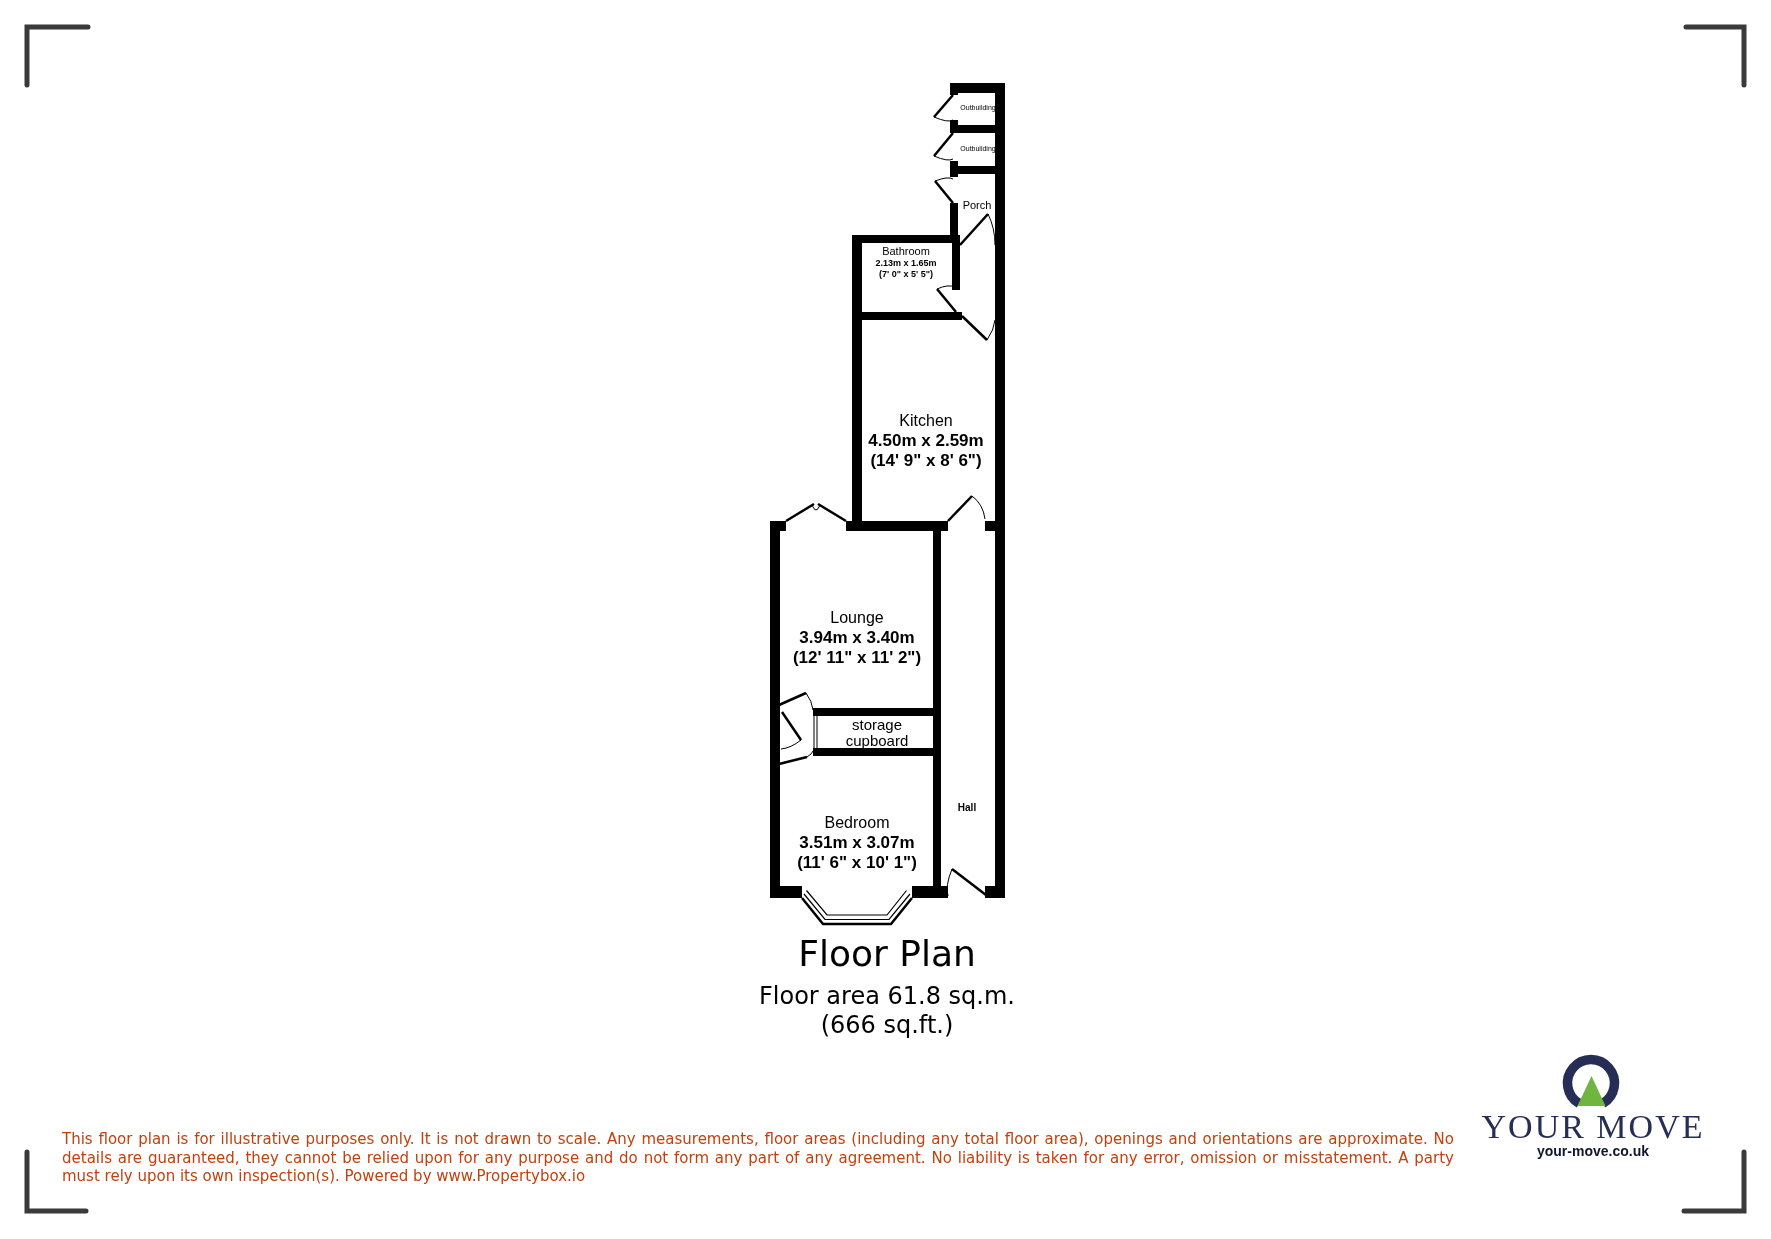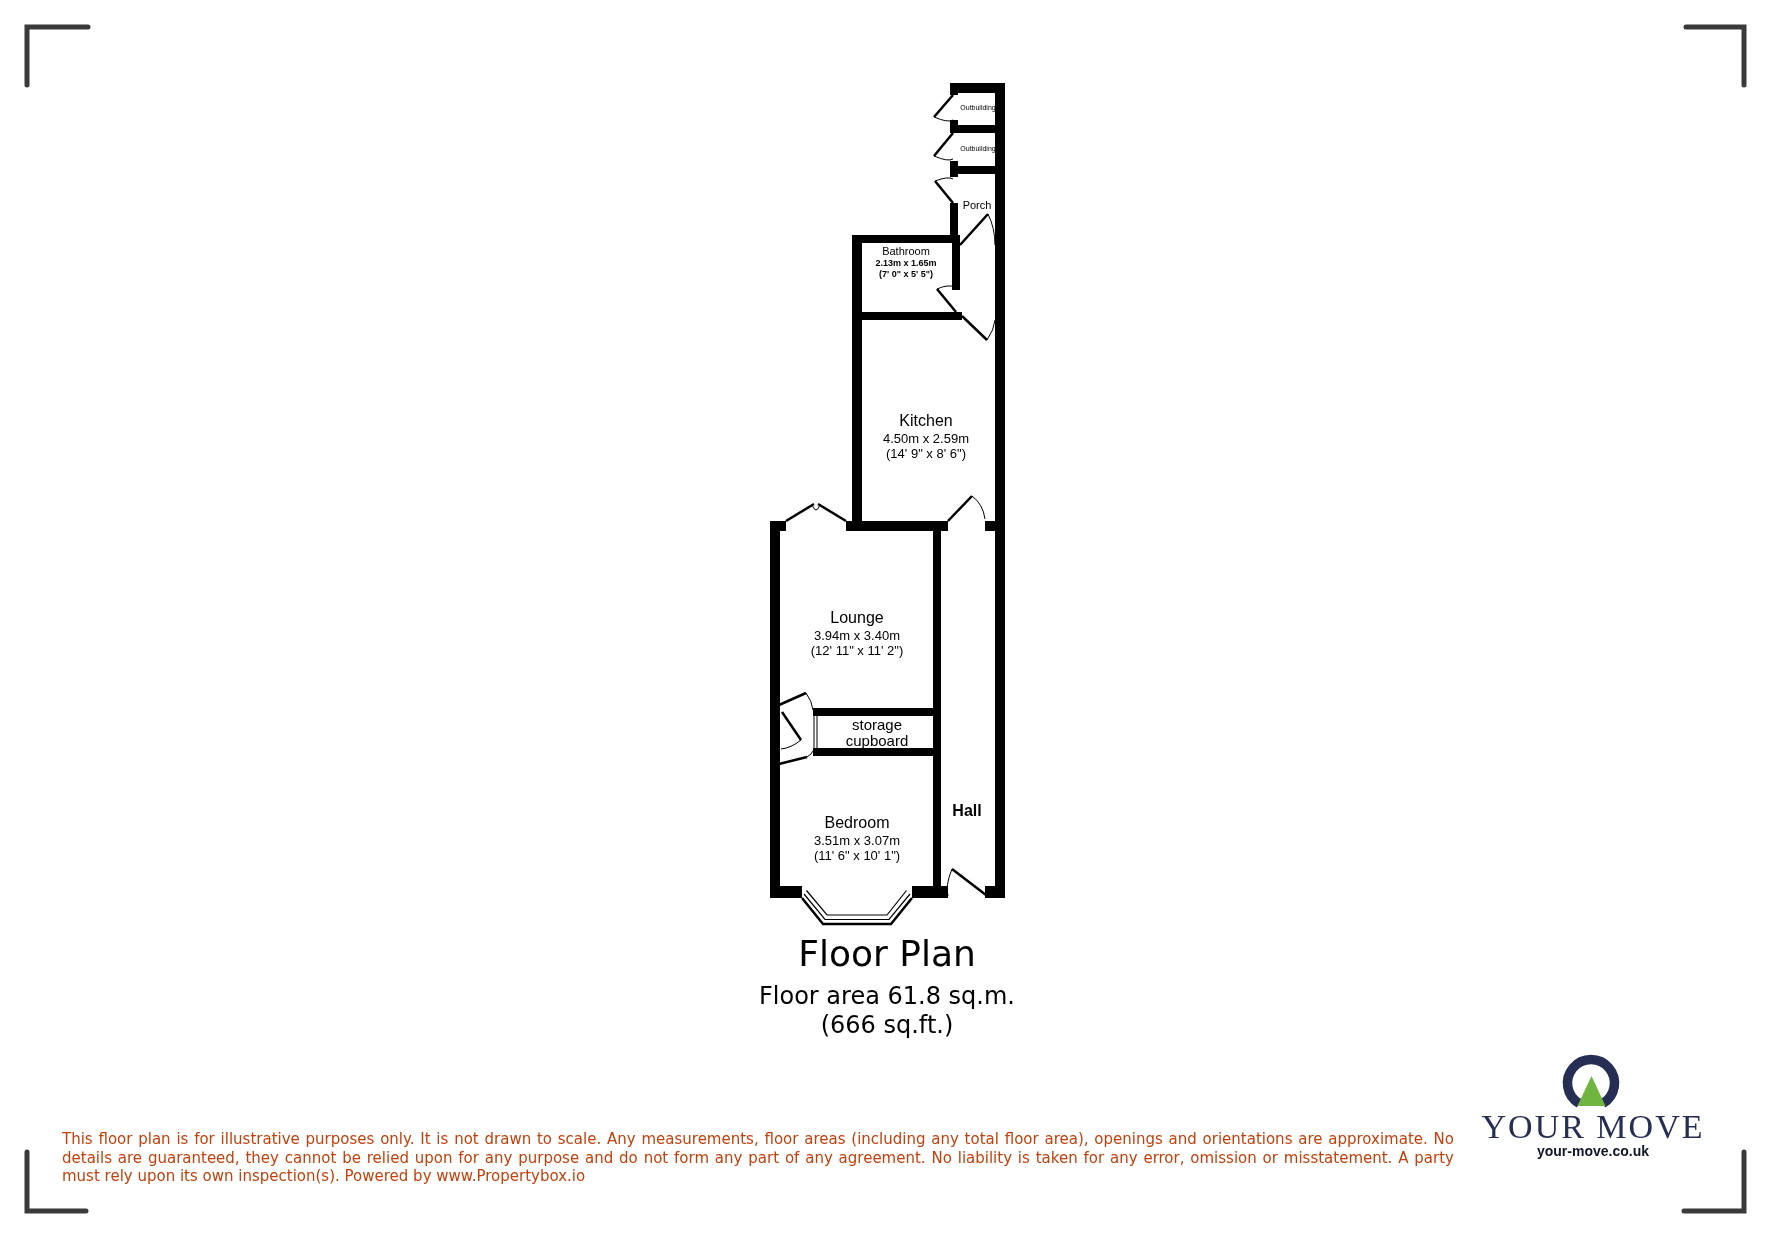--- a/index.html
+++ b/index.html
@@ -1,25 +1,25 @@
 <!DOCTYPE html>
 <html><head>
 <meta charset="utf-8">
 <style>
   html,body{margin:0;padding:0;background:#ffffff;}
   .canvas{position:relative;width:1771px;height:1239px;background:#ffffff;overflow:hidden;
           font-family:"Liberation Sans",sans-serif;color:#000;}
   .plan-svg{position:absolute;left:0;top:0;width:1771px;height:1239px;}
   .lbl{position:absolute;text-align:center;transform:translateX(-50%);white-space:nowrap;line-height:1.18;}
   .room-name{font-size:16px;}
-  .room-dims{font-size:13px;font-weight:normal;}
+  .room-dims{font-size:17px;font-weight:bold;}
   .tiny{font-size:7px;}
   .small{font-size:11px;}
   .small-dims{font-size:9px;font-weight:bold;}
-  .hall{font-size:16px;font-weight:bold;}
+  .hall{font-size:10px;font-weight:bold;}
   .storage{font-size:15px;line-height:16px;}
   .title{font-family:"DejaVu Sans",sans-serif;font-size:36px;}
   .subtitle{font-family:"DejaVu Sans",sans-serif;font-size:24px;}
   .total{position:absolute;left:62px;top:1088px;font-family:"DejaVu Sans",sans-serif;font-size:25px;}
   .disclaimer{position:absolute;left:62px;top:1130px;width:1392px;font-family:"DejaVu Sans",sans-serif;
               font-size:15px;line-height:18.5px;text-align:justify;color:#c2410c;}
   .brand-name{position:absolute;left:1593px;top:1108px;transform:translateX(-50%);
               font-family:"Liberation Serif",serif;font-size:34px;letter-spacing:2px;color:#272e55;white-space:nowrap;}
   .brand-url{position:absolute;left:1593px;top:1143px;transform:translateX(-50%);
              font-size:14px;font-weight:bold;color:#0f172a;white-space:nowrap;}

